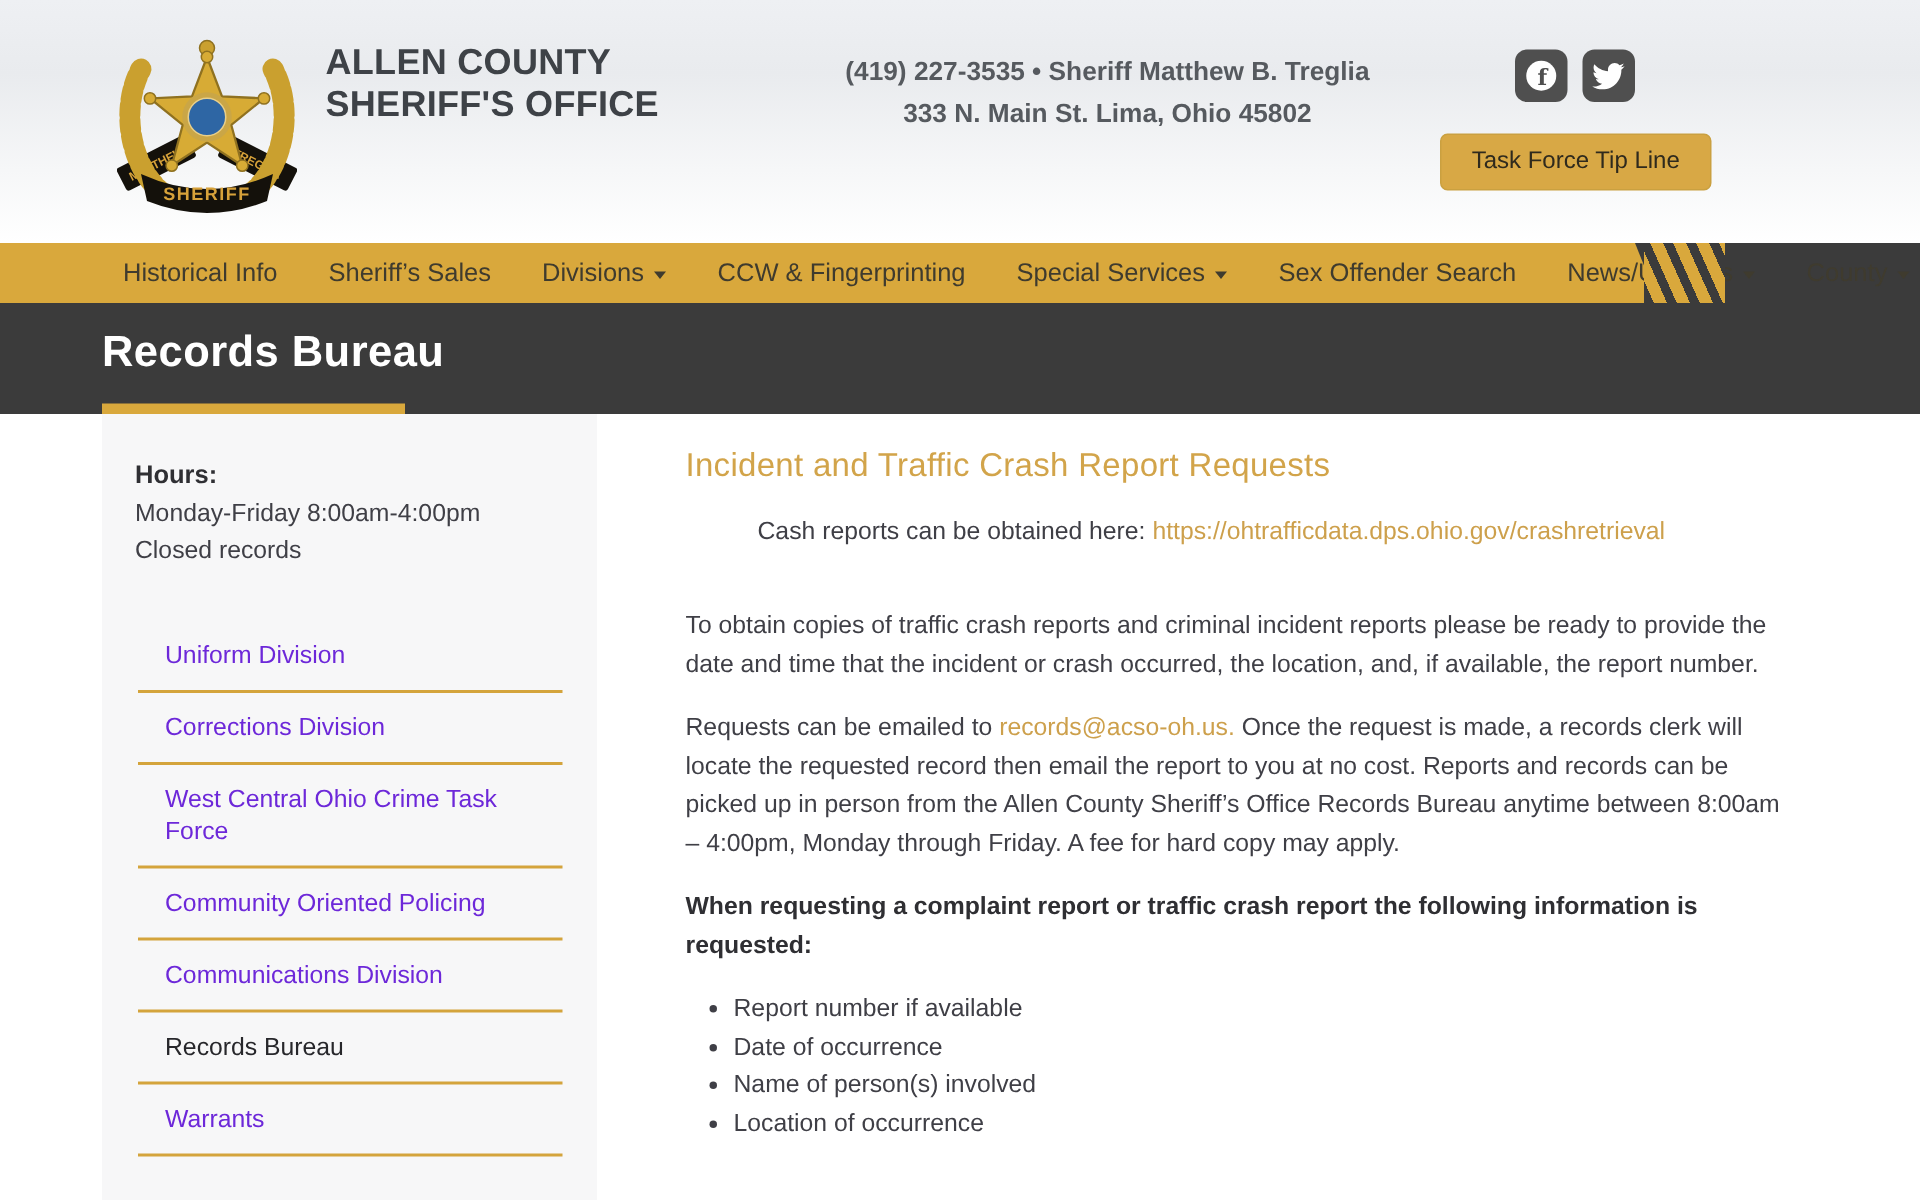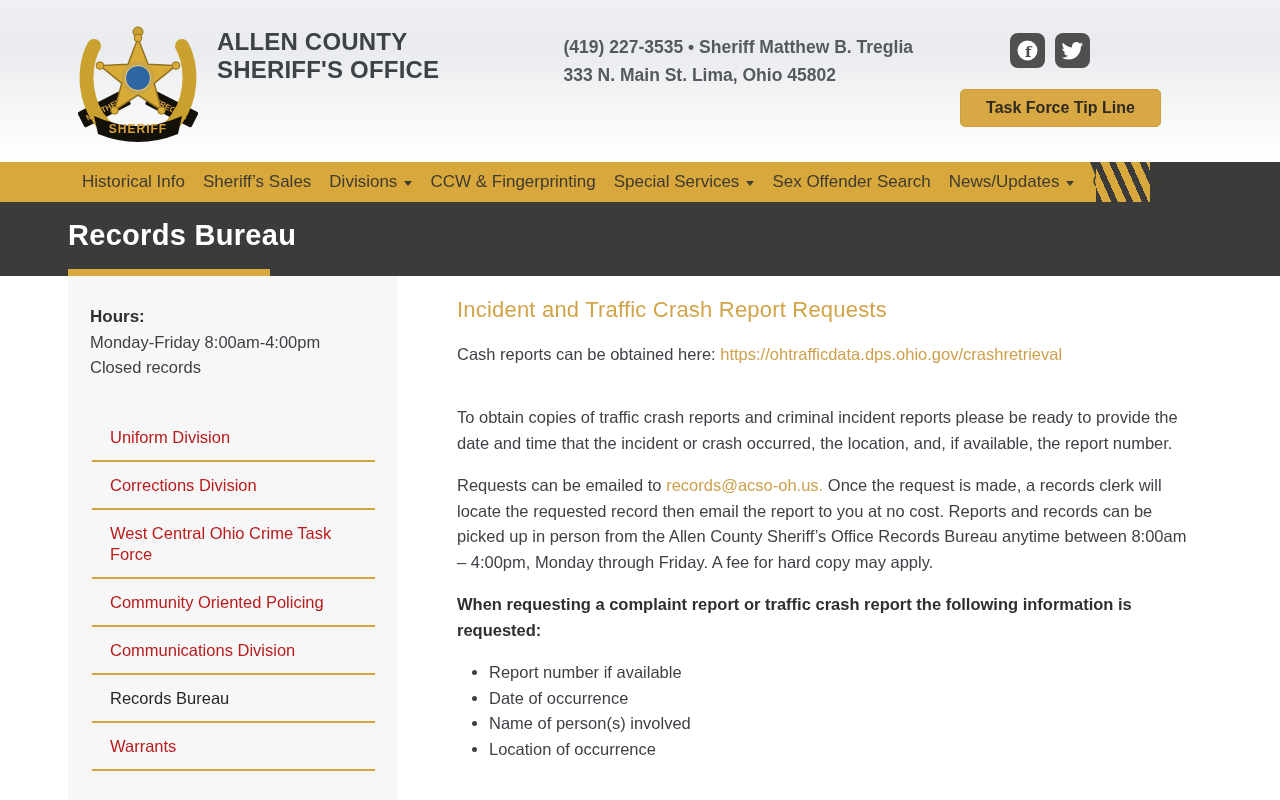--- a/index.html
+++ b/index.html
@@ -5,67 +5,67 @@
   * { margin:0; padding:0; box-sizing:border-box; }
   html,body { width:1280px; height:800px; overflow:hidden; background:#fff;
     font-family:"Liberation Sans", sans-serif; }
 
   
   .site-header { position:relative; height:162px;
     background:linear-gradient(180deg,#eef0f3 0%,#e9ebee 30%,#f6f7f8 70%,#ffffff 100%); }
   .logo-wrap { position:absolute; left:78px; top:10px; width:120px; height:140px; }
   .site-title { position:absolute; left:217px; top:28px; font-size:24px; font-weight:bold;
     color:#3e4247; line-height:28px; letter-spacing:.2px; }
-  .contact-block { position:absolute; right:367px; top:33px; text-align:left;
+  .contact-block { position:absolute; right:367px; top:33px; text-align:center;
     font-size:17.5px; font-weight:bold; color:#565a5f; line-height:28px; }
   .social-row { position:absolute; left:1010px; top:33px; display:flex; gap:10px; }
   .social-btn { width:35px; height:35px; border-radius:8px; background:#4f4f4f;
     display:flex; align-items:center; justify-content:center; cursor:pointer; }
-  .tip-btn { position:absolute; left:960px; top:89px; width:201px; height:38px;
+  .tip-btn { position:absolute; left:960px; top:89px; width:181px; height:38px;
     background:#d8a845; border:1px solid #caa040; border-radius:5px; color:#2f2a1d;
-    font-size:16px; font-family:"Liberation Sans",sans-serif; cursor:pointer;font-weight:bold; }
+    font-size:16px; font-family:"Liberation Sans",sans-serif; cursor:pointer; }
 
   
   .main-nav { position:relative; height:40px; background:#3b3b3b; }
   .nav-gold { position:absolute; top:0; bottom:0; left:0; width:1106px; background:#d9a83c;
     clip-path:polygon(0 0, calc(100% - 16px) 0, 100% 100%, 0 100%); }
   .nav-stripes { position:absolute; top:0; bottom:0; left:1096px; width:54px; z-index:2;
     background:repeating-linear-gradient(66deg,#3b3b3b 0 6px,#d9a83c 6px 14px); }
   .nav-items { position:absolute; top:0; bottom:0; left:82px; right:0; display:flex;
-    align-items:center; gap:18px; z-index:1; }
+    align-items:center; gap:34px; z-index:1; }
   .nav-item { display:flex; align-items:center; gap:7px; color:#3f3b2e; font-size:17px;
     white-space:nowrap; cursor:pointer; text-decoration:none; }
   .caret-down { width:0; height:0; border-left:4.5px solid transparent;
     border-right:4.5px solid transparent; border-top:5.5px solid #3f3b2e; margin-top:2px; }
 
   
   .page-band { position:relative; height:74px; background:#3b3b3b; }
   .page-band h1 { position:absolute; left:68px; top:17px; color:#ffffff; font-size:29px;
     font-weight:bold; letter-spacing:.3px; }
   .band-underline { position:absolute; left:68px; bottom:0; width:202px; height:7px;
     background:#d9a83c; }
 
   
   .content-row { display:flex; height:524px; }
   .sidebar { margin-left:68px; width:330px; background:#f7f7f8; padding-top:28px; }
   .hours { padding-left:22px; padding-right:18px; color:#3f3f46; font-size:16.5px;
     line-height:25.5px; }
   .hours .hours-label { font-weight:bold; font-size:17px; color:#2f2f33; }
   .side-links { list-style:none; margin-top:33px; }
   .side-links li { margin:0 23px 0 24px; padding:13px 0 12px 18px;
-    border-bottom:2px solid #d4a43c; color:#b91c1c; font-size:16.5px; line-height:21px;
+    border-bottom:2px solid #d4a43c; color:#6d28d9; font-size:16.5px; line-height:21px;
     cursor:pointer; }
   .side-links li.active { color:#27272b; cursor:default; }
 
   .main-col { margin-left:59px; width:738px; padding-top:21px; color:#3f3f46;
     font-size:16.5px; line-height:25.5px; }
   .main-col h2 { color:#d2a44a; font-size:22px; font-weight:400; letter-spacing:.2px;
     margin-bottom:19px; }
   .main-col p { margin-bottom:17px; }
-  .p-first { margin-bottom:38px !important; }
+  .p-first { margin-bottom:38px !important;margin-left:48px; }
   .gold-link { color:#cda04c; text-decoration:none; cursor:pointer; }
   .bold-para { font-weight:bold; color:#2f2f33; }
   .req-list { margin:3px 0 0 32px; }
   .req-list li { margin-bottom:0; }
 </style>
 </head>
 <body>
 
 <header class="site-header">
   <div class="logo-wrap">

